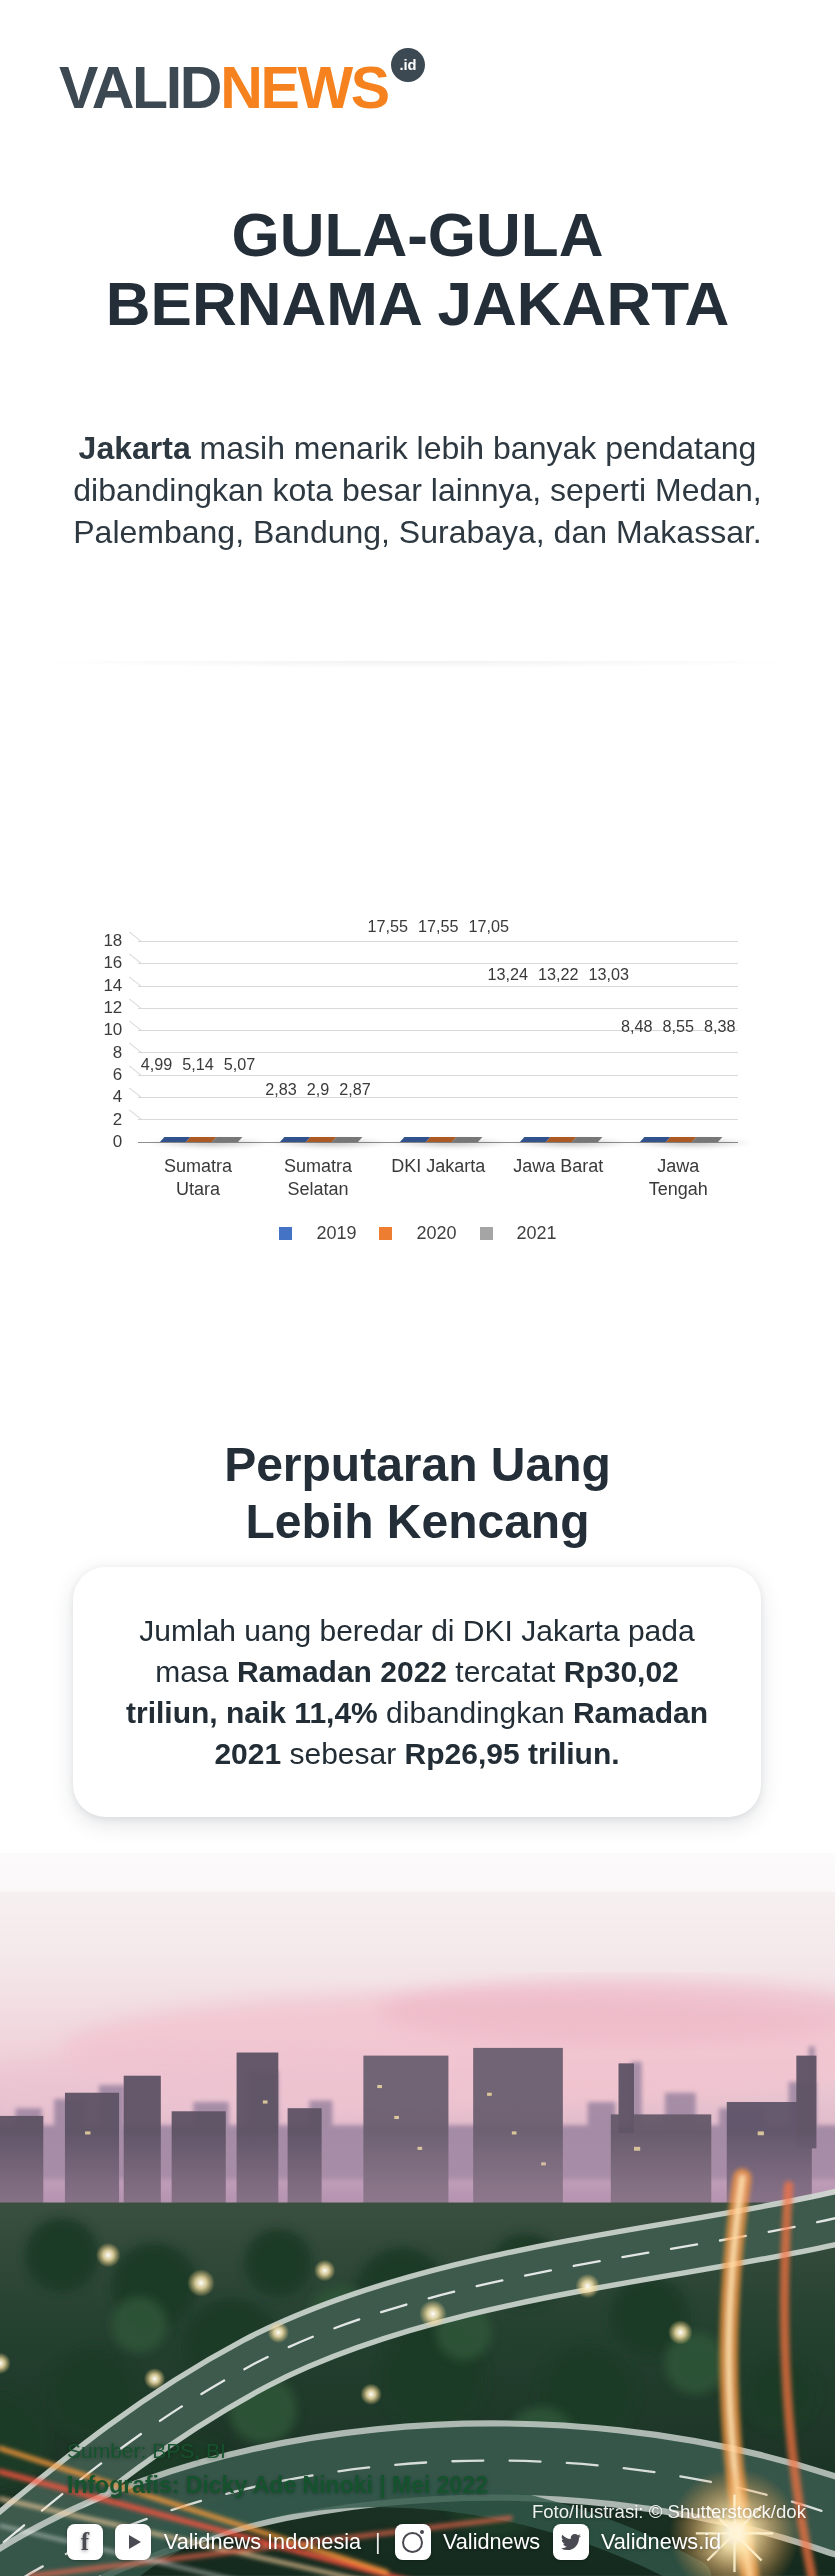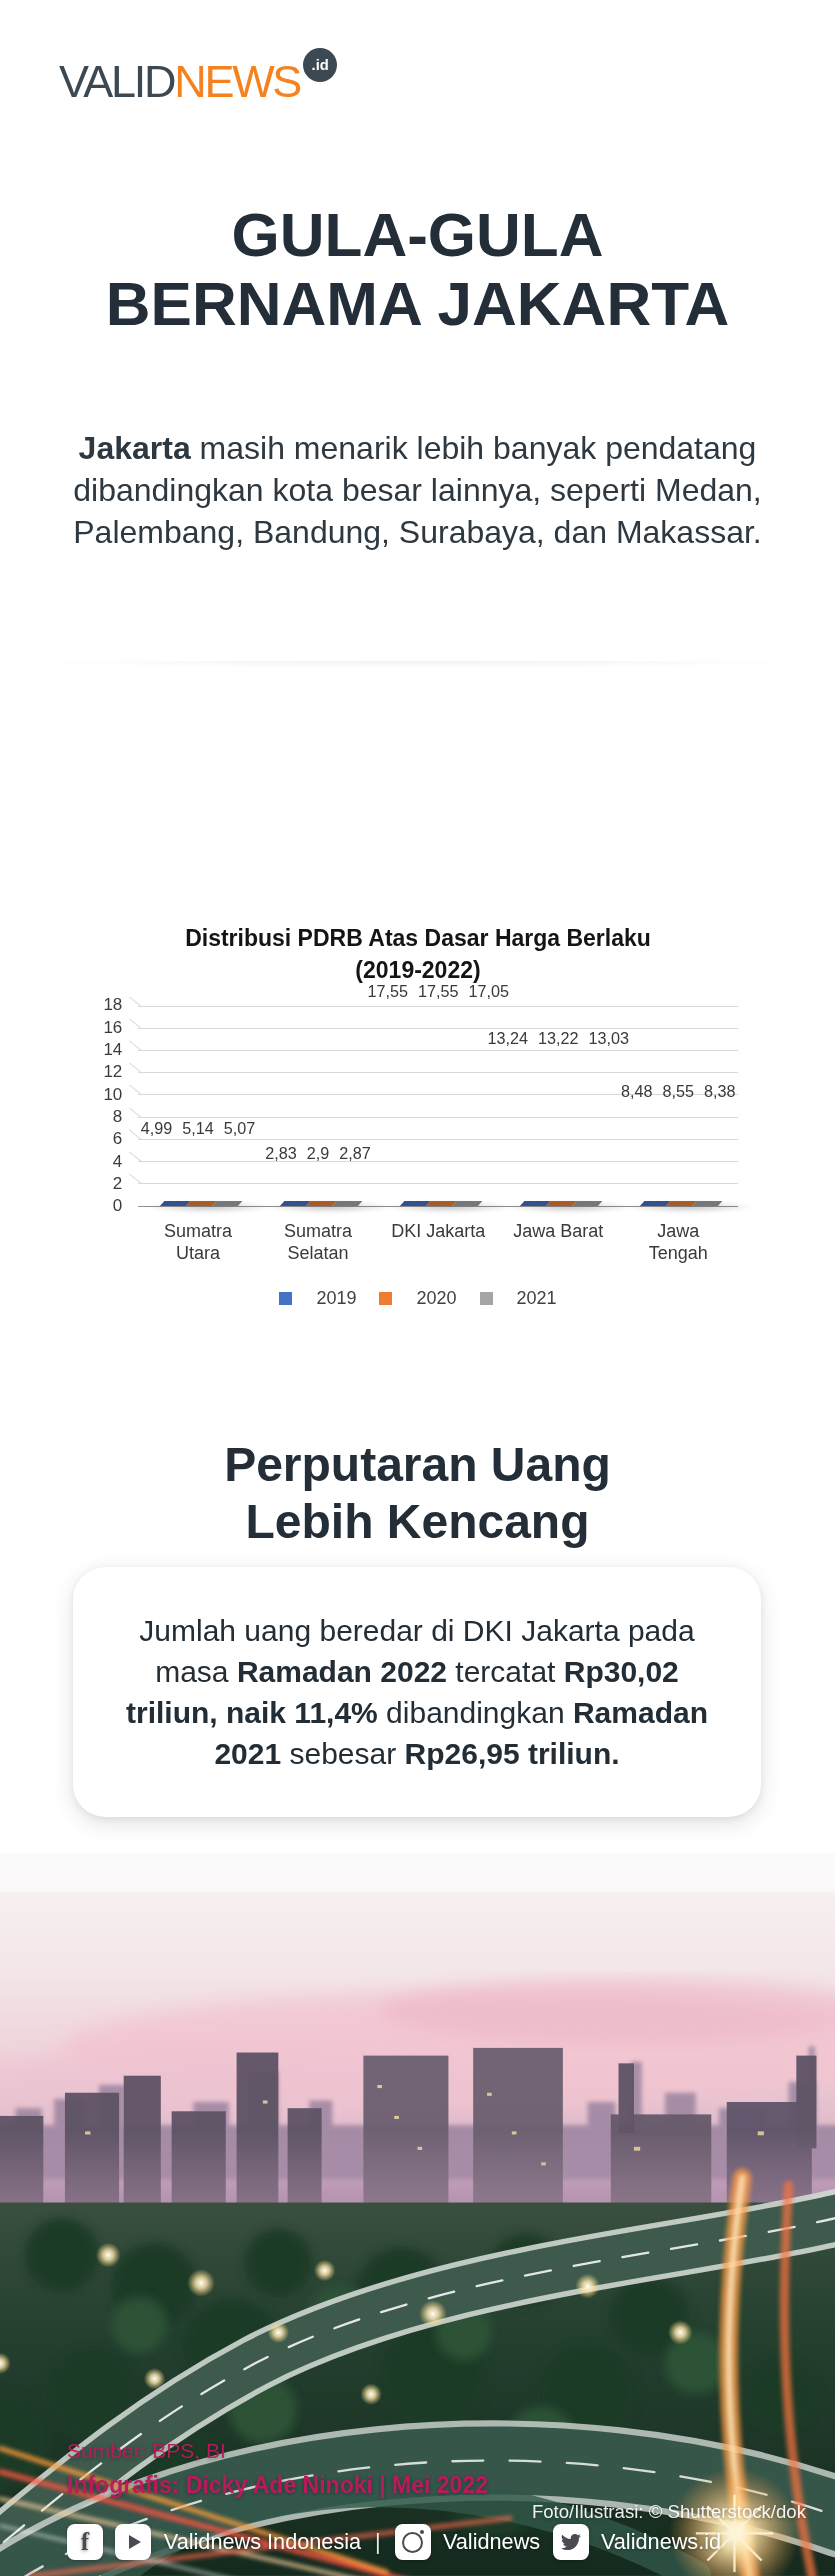--- a/index.html
+++ b/index.html
@@ -1,21 +1,21 @@
 <!DOCTYPE html>
 <html style="font-size:12.4px"><head>
 <meta charset="utf-8">
 <style>
   html,body{margin:0;padding:0;background:#ffffff;}
   .page{position:relative;width:835px;height:2576px;background:#ffffff;overflow:hidden;
         font-family:"Liberation Sans", sans-serif;color:#27323c;}
 
   
   .logo{position:absolute;top:59px;left:59px;display:flex;align-items:flex-start;line-height:1;}
-  .logo-valid,.logo-news{font-size:45px;font-weight:400;letter-spacing:-2.3px;}
+  .logo-valid,.logo-news{font-size:59px;font-weight:700;letter-spacing:-2.3px;}
   .logo-valid{color:#3c4852;}
   .logo-news{color:#f5821f;}
   .logo-badge{display:flex;align-items:center;justify-content:center;width:34px;height:34px;
               border-radius:50%;background:#3c4852;color:#fff;font-size:14.7px;font-weight:700;
               margin-left:3.1px;margin-top:-10.8px;}
 
   
   .title{position:absolute;top:200px;left:0;width:100%;text-align:center;
          font-size:62px;line-height:1.12;font-weight:800;color:#232e38;white-space:pre-line;letter-spacing:0px;}
   .intro{position:absolute;top:427px;left:50%;transform:translateX(-50%);width:719px;
@@ -60,21 +60,21 @@
   
   .info-box{position:absolute;top:1567px;left:73px;width:688px;background:#ffffff;
             border-radius:32.5px;box-shadow:0 6.2px 21.7px rgba(40,50,60,.13), 0 1.5px 6.2px rgba(40,50,60,.08);
             padding:43px 40px;box-sizing:border-box;text-align:center;
             font-size:30px;line-height:1.37;color:#222d36;}
   .info-box .b{font-weight:800;}
 
   
   .photo{position:absolute;top:1853px;left:0;width:835px;height:723px;overflow:hidden;}
   .photo svg{display:block;}
-  .ph-text{position:absolute;left:67px;color:#be185d;text-shadow:0 0.8px 4.6px rgba(0,0,0,.35);}
+  .ph-text{position:absolute;left:67px;color:#14532d;text-shadow:0 0.8px 4.6px rgba(0,0,0,.35);}
   .ph-source{top:586px;font-size:21px;font-weight:400;opacity:.96;}
   .ph-credit{top:619px;font-size:23px;font-weight:700;opacity:.97;}
   .ph-photocredit{position:absolute;right:29px;top:648px;color:#ffffff;font-size:18.6px;
                   opacity:.92;text-shadow:0 0.8px 3.9px rgba(0,0,0,.4);}
   .social-row{position:absolute;left:67px;top:671px;display:flex;align-items:center;gap:12.4px;
               color:#ffffff;font-size:21.7px;text-shadow:0 0.8px 3.9px rgba(0,0,0,.4);}
   .sicon{width:36px;height:36px;border-radius:7.7px;background:#ffffff;color:#4a4a52;
          display:flex;align-items:center;justify-content:center;box-shadow:0 0.8px 3.1px rgba(0,0,0,.25);}
   .sicon.fb{font-weight:800;font-size:25px;font-family:"Liberation Serif",serif;}
   .sicon.yt .tri{width:0;height:0;border-left:12.4px solid #4a4a52;border-top:7.7px solid transparent;
@@ -98,22 +98,20 @@
 
   <h1 class="title" style="margin:0;">GULA-GULA
 BERNAMA JAKARTA</h1>
 
   <p class="intro" style="margin:0;"><span class="b">Jakarta</span><span> masih menarik lebih banyak pendatang dibandingkan kota besar lainnya, seperti Medan, Palembang, Bandung, Surabaya, dan Makassar.</span></p>
 
   <div class="divider"></div>
 
 
   <div class="chart">
-    <div class="chart-title">Distribusi PDRB Atas Dasar Harga Berlaku
-(2019-2022)</div>
     <div class="plot-wrap">
       <div class="yaxis">
           <div class="ytick" style="bottom: 0%;">0</div>
           <div class="ytick" style="bottom: 11.1111%;">2</div>
           <div class="ytick" style="bottom: 22.2222%;">4</div>
           <div class="ytick" style="bottom: 33.3333%;">6</div>
           <div class="ytick" style="bottom: 44.4444%;">8</div>
           <div class="ytick" style="bottom: 55.5556%;">10</div>
           <div class="ytick" style="bottom: 66.6667%;">12</div>
           <div class="ytick" style="bottom: 77.7778%;">14</div>

